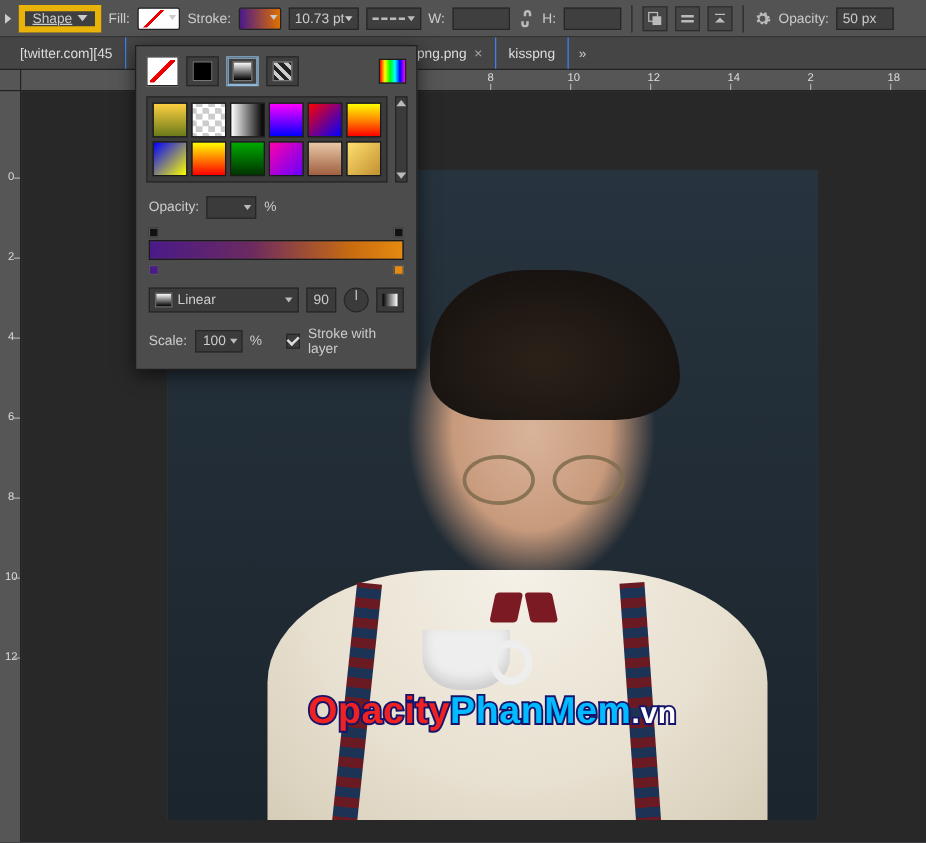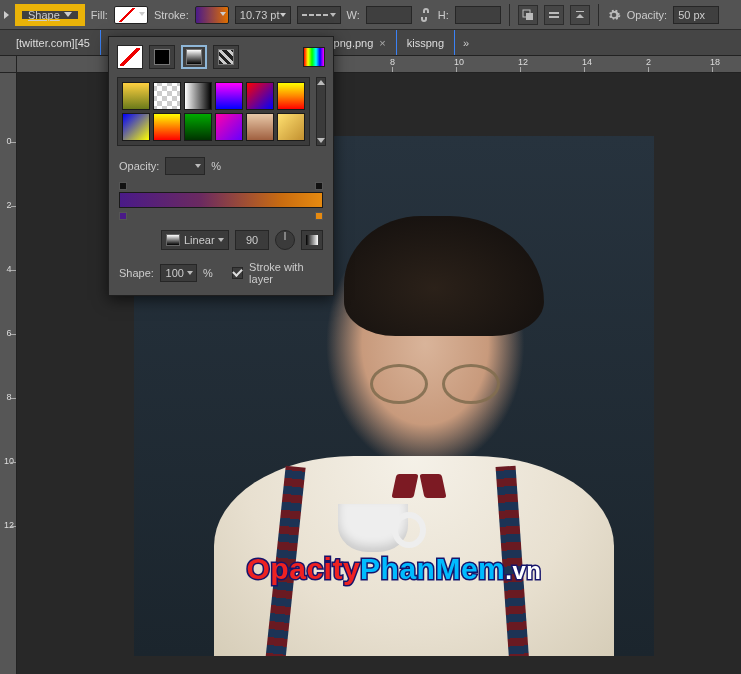--- a/index.html
+++ b/index.html
@@ -1,21 +1,21 @@
 <!DOCTYPE html>
 <html><head>
 <meta charset="utf-8">
 <style>
   * { box-sizing: border-box; margin: 0; padding: 0; font-family: "Segoe UI", Tahoma, sans-serif; }
   body { background: #535353; width: 741px; height: 674px; overflow: hidden; color: #ccc; font-size: 11px; position: relative; }
 
   
   .options-bar { height: 30px; background: #535353; border-bottom: 1px solid #2b2b2b; display: flex; align-items: center; padding: 0 4px; gap: 6px; }
   .tri { width: 0; height: 0; border-top: 4px solid transparent; border-bottom: 4px solid transparent; border-left: 5px solid #ccc; }
-  .shape-select { background: #3f3f3f; border: 7px solid #eab308; height: 22px; display: flex; align-items: center; padding: 0 6px; min-width: 62px; justify-content: space-between; text-decoration: underline; }
+  .shape-select { background: #3f3f3f; border: 5px solid #eab308; height: 22px; display: flex; align-items: center; padding: 0 6px; min-width: 62px; justify-content: space-between; text-decoration: underline; }
   .shape-select .upd { width: 6px; height: 6px; border-left: 4px solid transparent; border-right: 4px solid transparent; border-top: 5px solid #ccc; margin-left: 4px; }
   .swatch { width: 34px; height: 18px; border: 1px solid #222; border-radius: 2px; position: relative; }
   .swatch .dd { position: absolute; right: 2px; top: 5px; width: 0; height: 0; border-left: 3px solid transparent; border-right: 3px solid transparent; border-top: 4px solid #ccc; }
   .fill-sw { background: #fff; }
   .fill-sw::after { content:""; position:absolute; left:1px; top:1px; right:9px; bottom:1px; background: linear-gradient(135deg, #fff 45%, #e00 45%, #e00 55%, #fff 55%); }
   .stroke-sw { background: linear-gradient(90deg, #4a1a8a, #e07000); }
   .num-field { background: #3f3f3f; border: 1px solid #262626; height: 18px; display: flex; align-items: center; padding: 0 4px; min-width: 42px; justify-content: space-between; }
   .num-field .upd { width: 0; height: 0; border-left: 3px solid transparent; border-right: 3px solid transparent; border-top: 4px solid #ccc; }
   .dash-pick { width: 44px; height: 18px; background: #3f3f3f; border: 1px solid #262626; display: flex; align-items: center; justify-content: center; gap: 2px; }
   .dash-pick span { width: 5px; height: 2px; background: #bbb; }
@@ -92,25 +92,25 @@
   .field-sm { background:#3b3b3b; border:1px solid #262626; height:18px; width:40px; display:flex;align-items:center;padding:0 3px;justify-content:flex-end;}
   .field-sm .upd{width:0;height:0;border-left:3px solid transparent;border-right:3px solid transparent;border-top:4px solid #bbb;margin-left:3px;}
 
   .grad-edit { margin: 2px 10px 6px; position:relative; height:38px; }
   .grad-bar { position:absolute; left:0; right:0; top:10px; height:16px; border:1px solid #1a1a1a;
     background: linear-gradient(90deg,#4a1a88 0%, #6b2a60 40%, #c96c10 80%, #e68a10 100%); }
   .stop-top { position:absolute; top:0; width:8px;height:8px; background:#111; border:1px solid #555; transform:translateX(-50%);}
   .stop-bot { position:absolute; bottom:0; width:8px;height:8px; border:1px solid #555; transform:translateX(-50%);}
   .stop-bot.dark{background:#4a1a88;} .stop-bot.light{background:#e68a10;}
 
-  .style-row { display:flex; align-items:center; gap:6px; padding:4px 10px 6px;margin-left:42px;}
+  .style-row { display:flex; align-items:center; gap:6px; padding:4px 10px 6px;}
   .style-select { flex:1; background:#3b3b3b; border:1px solid #262626; height:20px; display:flex;align-items:center;padding:0 4px;justify-content:space-between;}
   .style-select .sw{width:14px;height:12px;background:linear-gradient(#fff,#000);border:1px solid #666;margin-right:4px;}
   .style-select .upd{width:0;height:0;border-left:3px solid transparent;border-right:3px solid transparent;border-top:4px solid #bbb;}
-  .angle-field{background:#3b3b3b;border:1px solid #262626;height:20px;width:34px;display:flex;align-items:center;justify-content:center;}
+  .angle-field{background:#3b3b3b;border:1px solid #262626;height:20px;width:24px;display:flex;align-items:center;justify-content:center;}
   .angle-dial{width:20px;height:20px;border-radius:50%;border:1px solid #262626;background:#3b3b3b;position:relative;}
   .angle-dial::after{content:"";position:absolute;left:50%;top:50%;width:1px;height:8px;background:#ccc;transform-origin:bottom center;transform:translate(-50%,-100%) rotate(0deg);}
   .rev-btn{width:22px;height:20px;background:#3b3b3b;border:1px solid #262626;display:flex;align-items:center;justify-content:center;}
   .rev-btn .inner{width:12px;height:10px;background:linear-gradient(90deg,#000,#fff);}
 
   .chk { width:12px;height:12px;background:#3b3b3b;border:1px solid #262626;display:flex;align-items:center;justify-content:center;}
   .chk.ck::after{content:"";width:7px;height:4px;border-left:2px solid #ddd;border-bottom:2px solid #ddd;transform:rotate(-45deg) translate(1px,-1px);}
 
   svg{display:block;}
 </style>
@@ -318,21 +318,21 @@
     <div class="angle-field">
       <span>90</span>
     </div>
     <div class="angle-dial"></div>
     <div class="rev-btn">
         <div class="inner"></div>
       </div>
   </div>
 
   <div class="row" style="padding-bottom:10px;">
-    <span>Shape:</span>
+    <span>Scale:</span>
     <div class="field-sm">
       <span>100</span>
       <span class="upd"></span>
     </div>
     <span>%</span>
     <div style="width:8px;"></div>
     <div class="chk ck"></div>
     <span>Stroke with layer</span>
   </div>
 </div>

